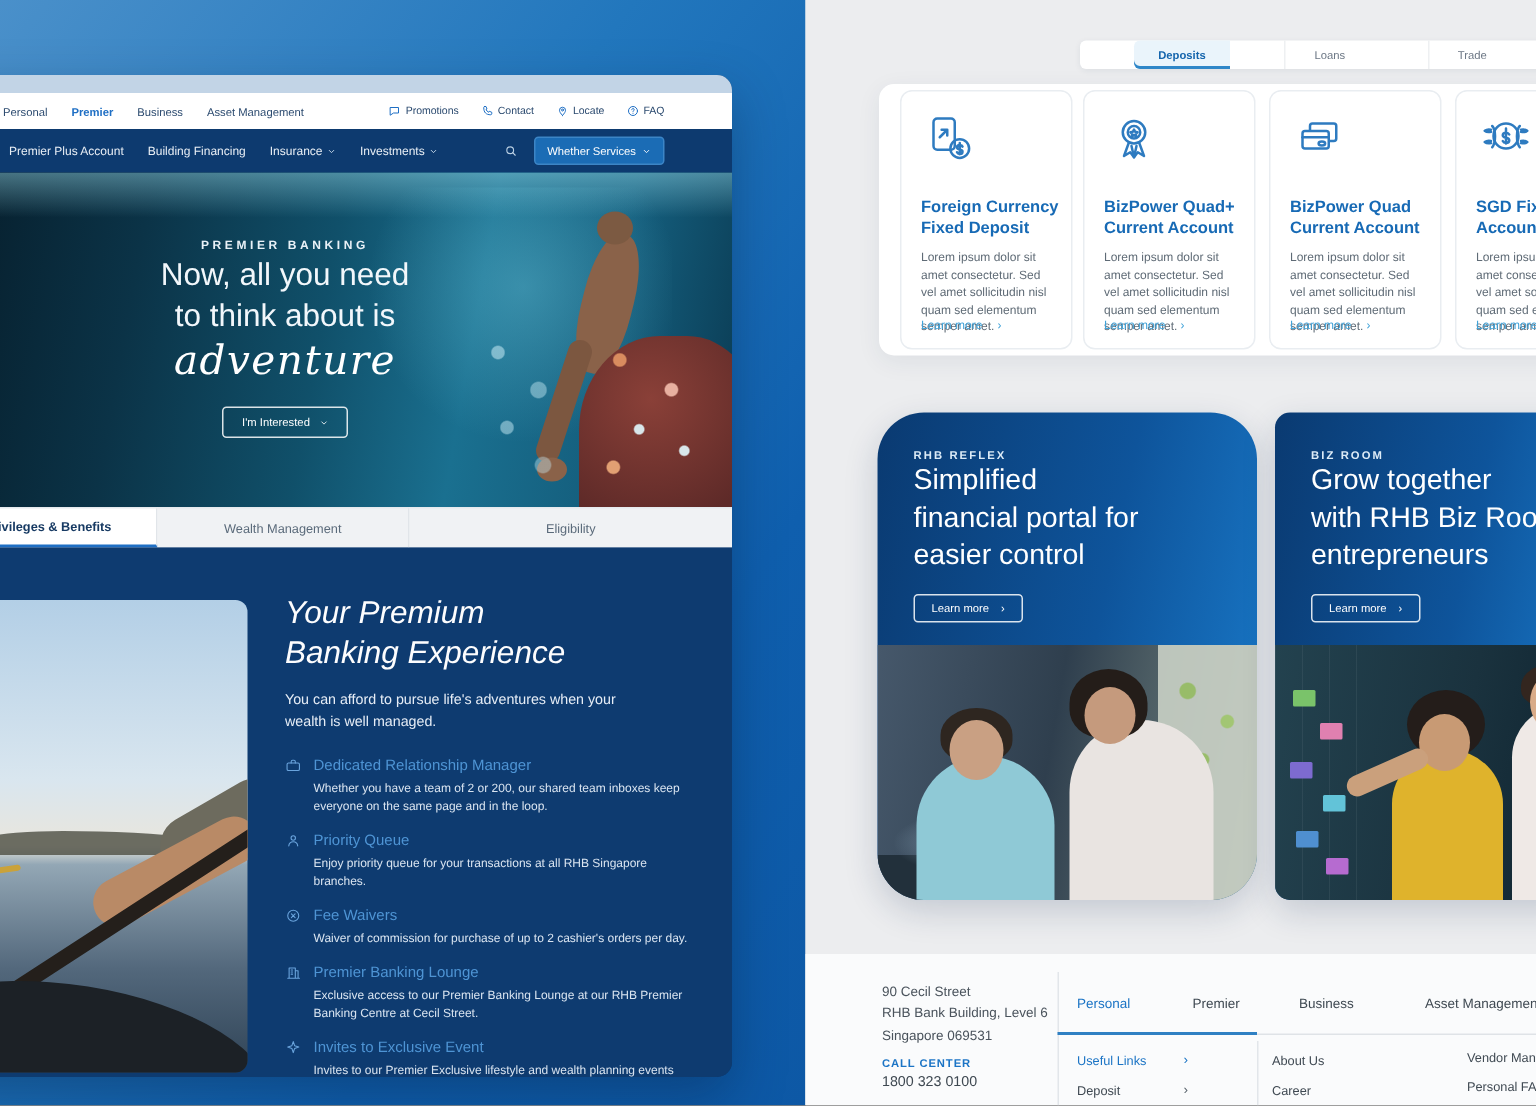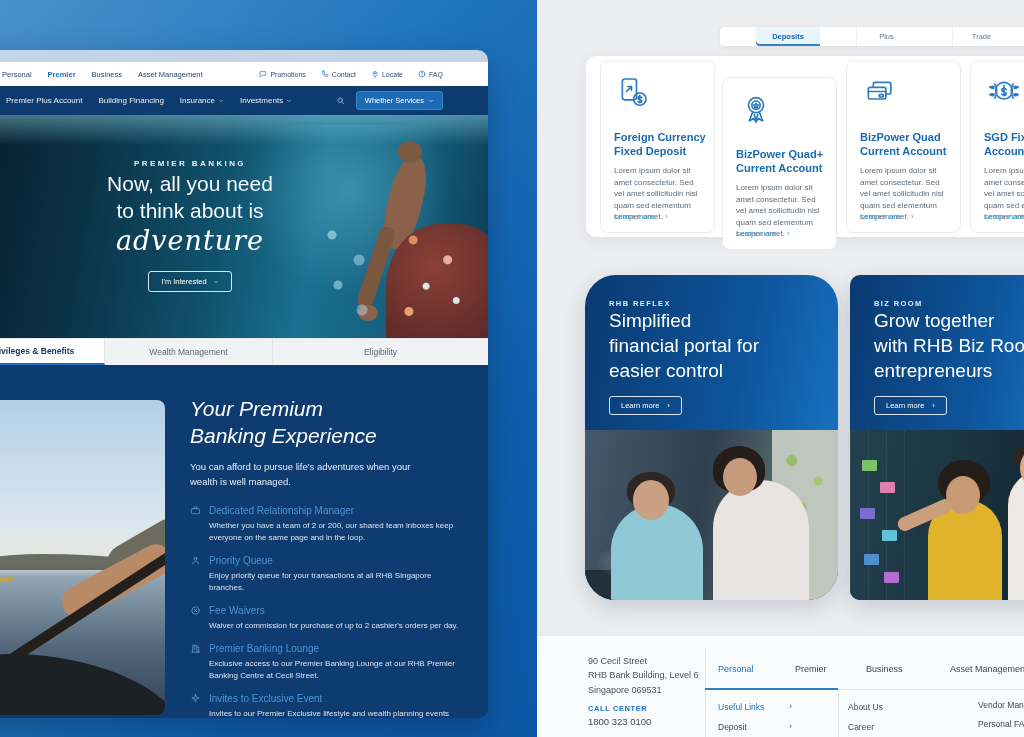--- a/index.html
+++ b/index.html
@@ -94,21 +94,21 @@
   .ptab{display:flex;align-items:center;justify-content:center;font-size:7.5px;color:#6b7684;
     border-left:1px solid #eef0f2;cursor:pointer;white-space:nowrap;margin-left:36px;}
   .ptab:first-child{border-left:none;border-radius:4px 0 0 4px;}
   .ptab:last-child{border-radius:0 4px 4px 0;padding-left:24px;}
   .ptab.active{background:#eaf4fb;color:#1565ad;font-weight:bold;box-shadow:inset 0 -2px 0 #2e86c8;}
   .pt1{width:64px;}.pt2{width:60px;}.pt3{width:58px;}.pt4{width:65px;}
 
   .cards-panel{position:absolute;left:49px;top:56px;width:470px;height:181px;background:#fff;border-radius:10px;
     box-shadow:0 4px 16px rgba(25,50,90,.07);}
   .pcard{position:absolute;top:4px;width:115px;height:173px;background:#fff;border:1px solid #e9edf1;border-radius:8px;padding:13px;}
-  .pc1{left:14px;}.pc2{left:136px;margin-top:17px;}.pc3{left:260px;}.pc4{left:384px;}
+  .pc1{left:14px;}.pc2{left:136px;}.pc3{left:260px;}.pc4{left:384px;}
   .pcard svg.big{width:40px;height:40px;stroke:#2e7bc0;fill:none;stroke-width:2;stroke-linecap:round;stroke-linejoin:round;}
   .pc-title{margin-top:12px;font-size:11px;font-weight:bold;color:#176ab5;line-height:14px;white-space:nowrap;}
   .pc-body{margin-top:7px;font-size:8px;color:#5f6b76;line-height:1.45;}
   .pc-link{position:absolute;left:13px;bottom:11px;font-size:8px;color:#41a3d9;cursor:pointer;white-space:nowrap;}
   .pc-link .ch{margin-left:10px;}
 
   .promo{position:absolute;top:275px;height:325px;border-radius:10px;overflow:hidden;
     background:linear-gradient(102deg,#0a3a71 0%,#0e549b 55%,#1a7bcb 100%);box-shadow:0 8px 22px rgba(20,45,85,.18);}
   .pr1{left:48px;width:253px;border-radius:31px;}
   .pr2{left:313px;width:200px;}
@@ -341,21 +341,21 @@
           </div>
         </div>
       </div>
     </div>
   </div>
 
   <div class="right-pane">
 
     <div class="ptabs">
       <div class="ptab pt1 active">Deposits</div>
-      <div class="ptab pt2">Plus</div>
+      <div class="ptab pt2">Loans</div>
       <div class="ptab pt3">Trade</div>
       <div class="ptab pt4">Treasury</div>
     </div>
 
     <div class="cards-panel">
 
       <div class="pcard pc1">
         <svg class="big" viewBox="0 0 48 48">
           <rect x="10" y="6" width="17" height="25" rx="3"></rect>
             <path d="M15 21l6-6m0 0h-4.5M21 15v4.5"></path>

